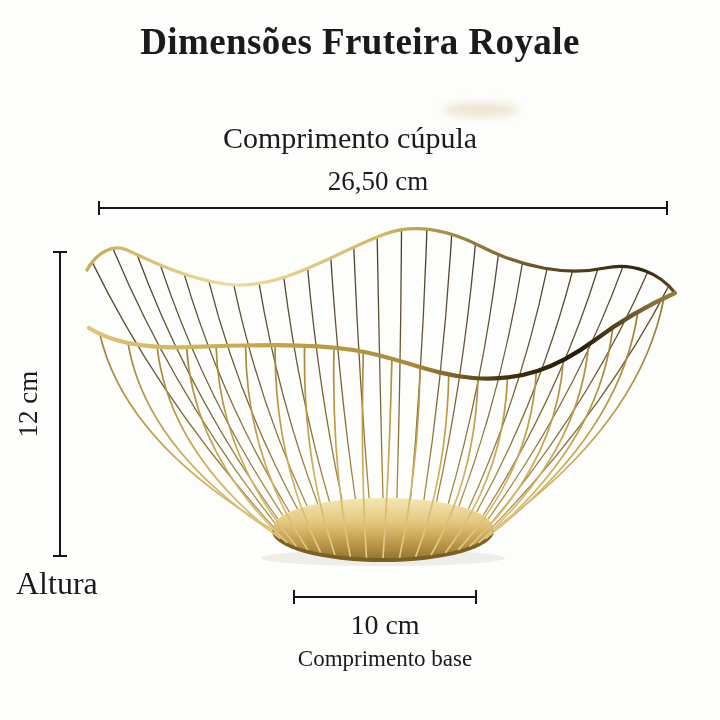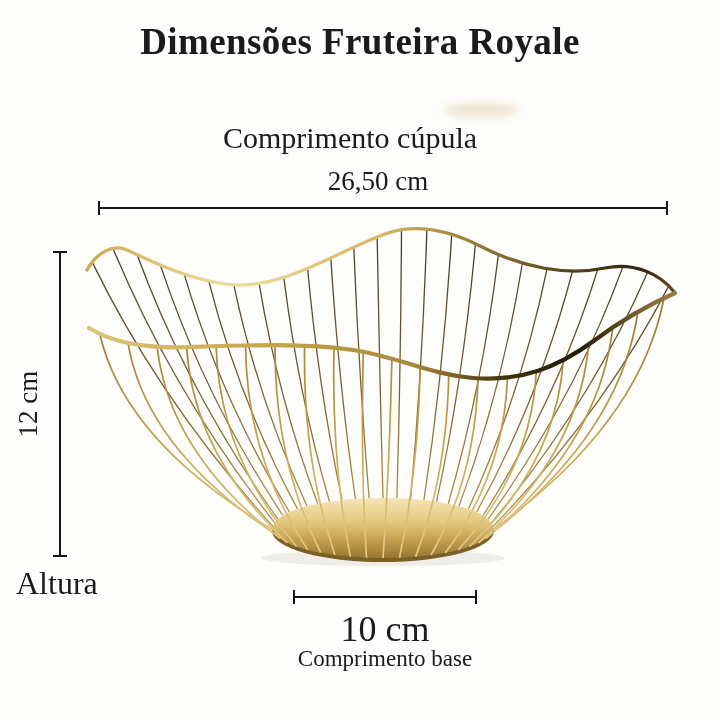--- a/index.html
+++ b/index.html
@@ -7,21 +7,21 @@
     position:relative;width:720px;height:720px;background:#fdfdfb;overflow:hidden;
     font-family:"Liberation Serif","DejaVu Serif",serif;color:#1b1b1b;
   }
   .txt{position:absolute;line-height:1.12;white-space:nowrap;}
   .center{text-align:center;}
   .page-title{top:21px;left:0;width:720px;font-size:37px;font-weight:600;letter-spacing:.4px;}
   .dome-label{top:121px;left:0;width:700px;font-size:30px;}
   .dome-value{top:166px;left:0;width:700px;font-size:27px;padding-left:28px;}
   .height-value{top:404px;left:28px;transform:translate(-50%,-50%) rotate(-90deg);font-size:27px;}
   .height-label{top:566px;left:16px;font-size:32px;}
-  .base-value{top:609px;left:285px;width:200px;font-size:36px;}
+  .base-value{top:609px;left:285px;width:200px;font-size:28px;}
   .base-label{top:646px;left:235px;width:300px;font-size:23px;}
 
   .dim-h{position:absolute;height:2px;background:#161616;}
   .dim-h .tick{position:absolute;width:2px;height:14px;top:-6px;background:#161616;}
   .dim-h .tick.t0{left:0;}
   .dim-h .tick.t1{right:0;}
   .dim-v{position:absolute;width:2px;background:#161616;}
   .dim-v .tick{position:absolute;height:2px;width:14px;left:-6px;background:#161616;}
   .dim-v .tick.t0{top:0;}
   .dim-v .tick.t1{bottom:0;}

